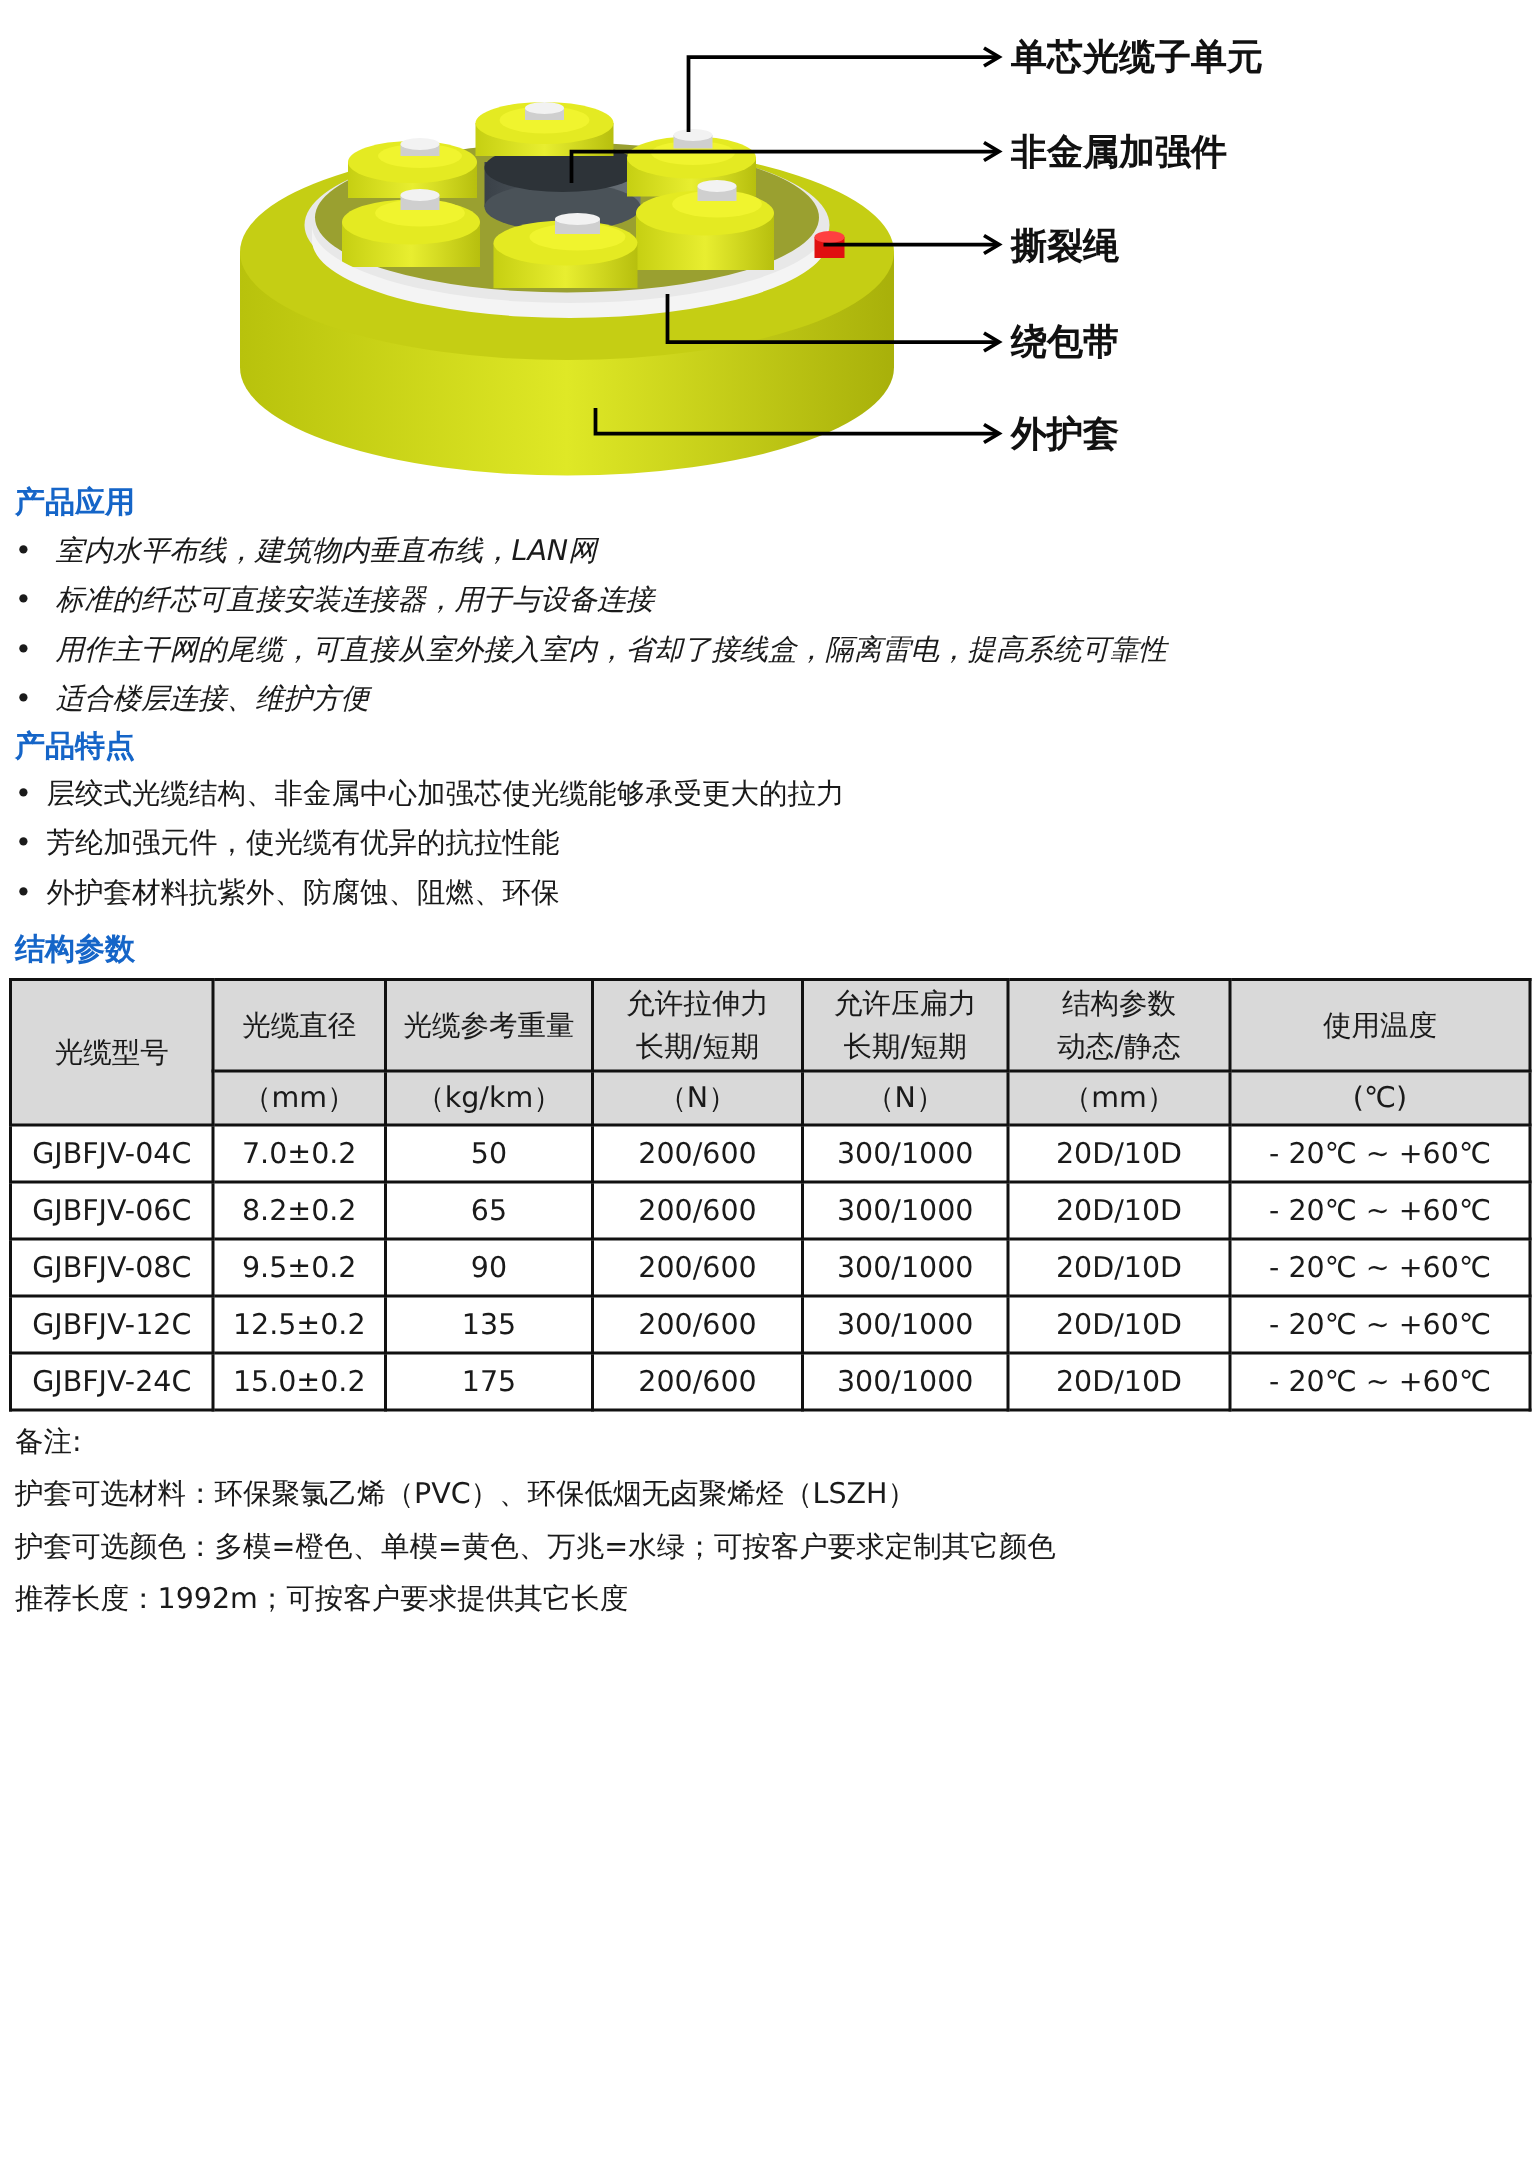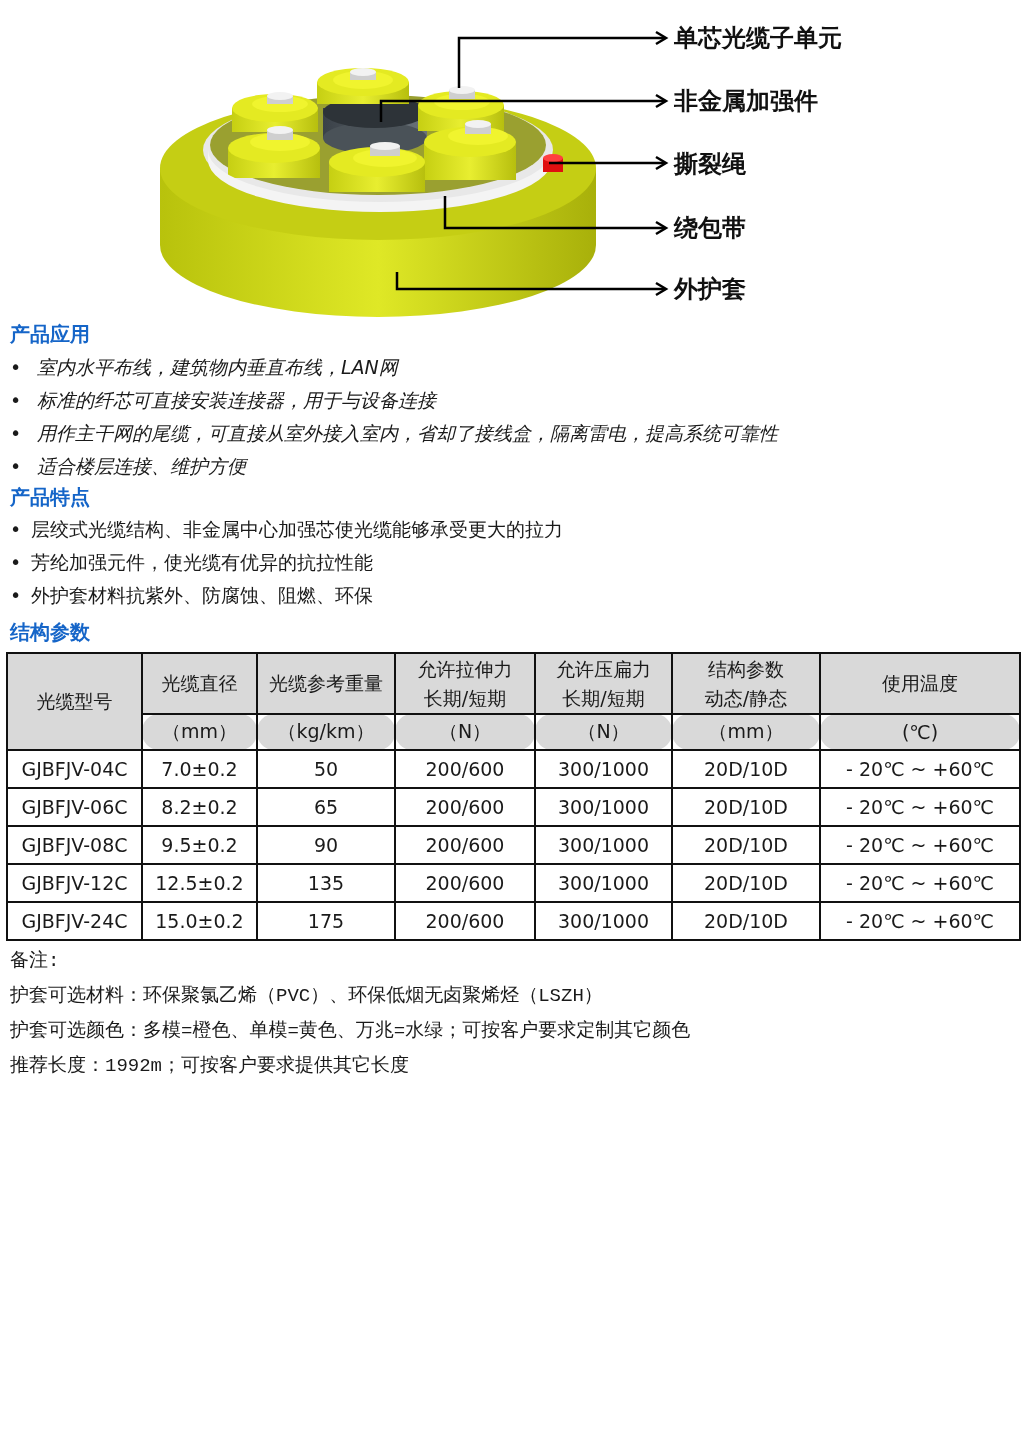--- a/index.html
+++ b/index.html
@@ -10,23 +10,23 @@
   .section-title { position:absolute; left:10px; font-size:20px; font-weight:bold; color:#1565c8; line-height:28px; }
   .bullets { position:absolute; left:10px; margin:0; padding:0; list-style:none; }
   .bullets li { font-size:19px; line-height:33px; white-space:nowrap; color:#1a1a1a; }
   .bullets.app li .dot { display:inline-block; width:27px; }
   .bullets.feat li .dot { display:inline-block; width:21px; }
   table.spec { position:absolute; left:6px; top:652px; width:1013px; border-collapse:collapse; table-layout:fixed; }
   table.spec td, table.spec th { border:2px solid #111; text-align:center; font-size:19px; font-weight:normal; padding:0; color:#1a1a1a; }
   table.spec th { background:#d9d9d9; }
   table.spec th.hdr2 { line-height:29px; }
   table.spec tr.r1 th { height:59px; }
-  table.spec tr.r2 th { height:34px;border-radius:17px; }
+  table.spec tr.r2 th { height:34px; }
   table.spec tbody tr td { height:36px; }
-  .notes { position:absolute; left:10px; top:944px;font-family:Liberation Mono, monospace; }
+  .notes { position:absolute; left:10px; top:944px; }
   .notes div { font-size:19px; line-height:35px; white-space:nowrap; color:#1a1a1a; }
 </style>
 </head>
 <body>
 
 <div class="figure">
   <svg width="1024" height="320" viewBox="0 0 1024 320">
     <defs>
       <linearGradient id="jacketSide" x1="0" x2="1" y1="0" y2="0">
         <stop offset="0" stop-color="#b8c20c"></stop>

